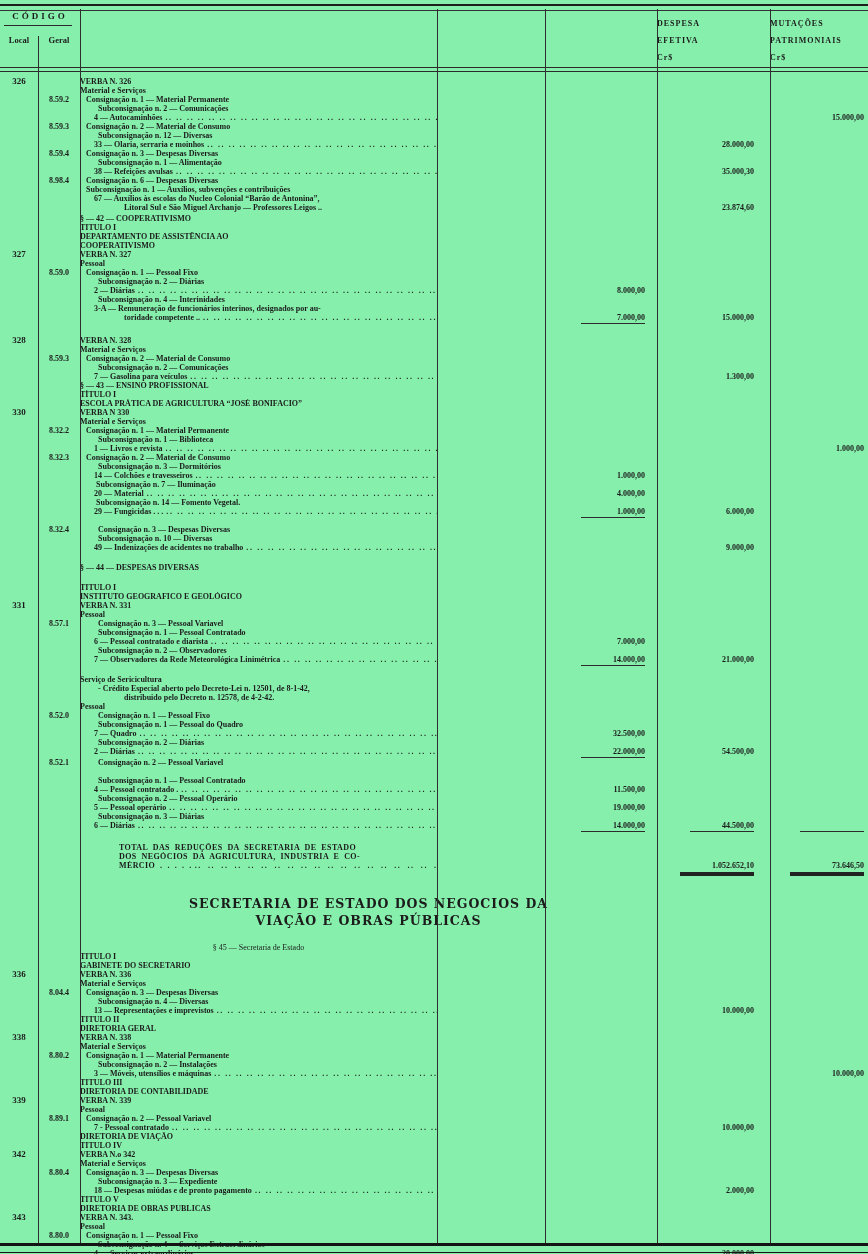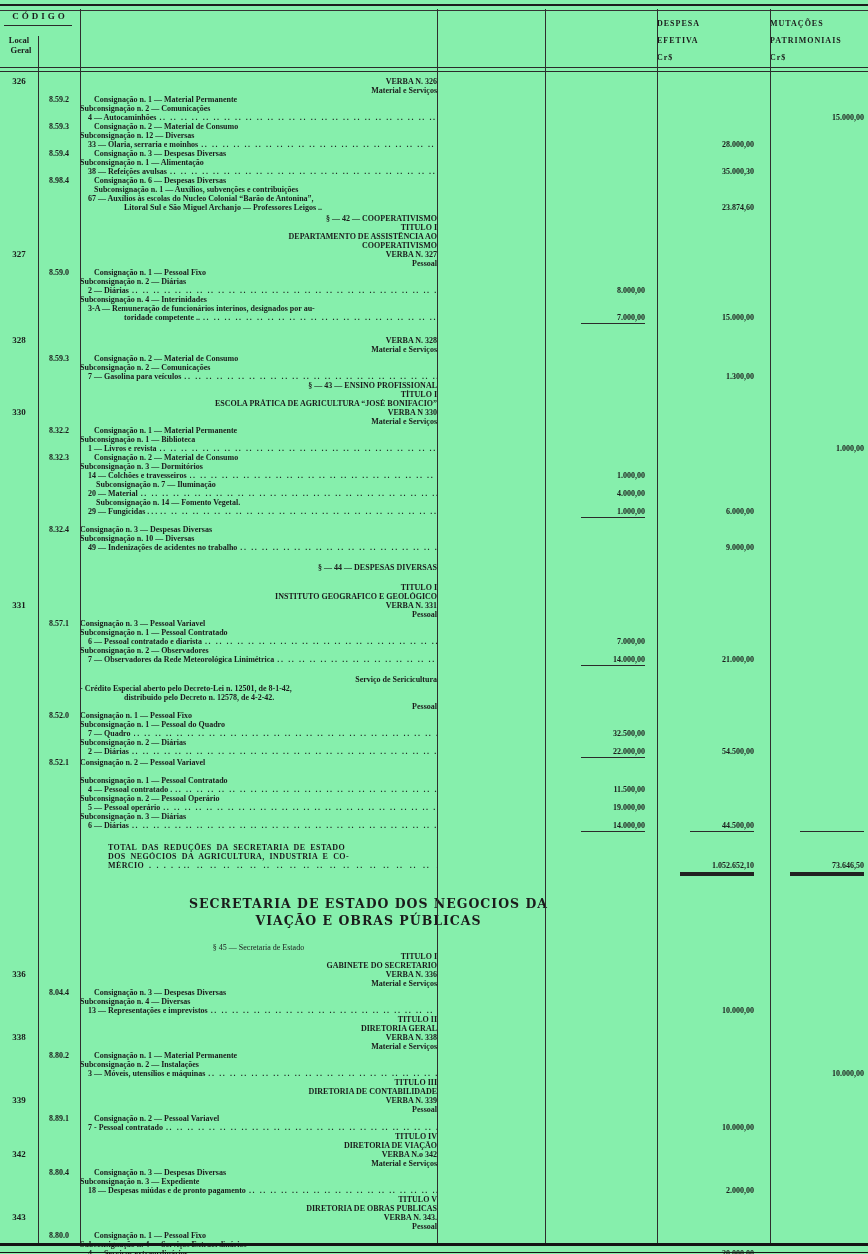--- a/index.html
+++ b/index.html
@@ -17,48 +17,48 @@
   .v38{left:38px;top:36px;}
   .v80{left:80px;}
   .v437{left:437px;}
   .v545{left:545px;}
   .v657{left:657px;}
   .v770{left:770px;}
   
   .hdr-codigo{position:absolute;left:0;top:11px;width:80px;text-align:center;font-weight:700;}
   .hdr-codigo-title{font-size:9px;letter-spacing:3px;}
   .hdr-codigo-rule{width:68px;margin:4px auto 0 4px;border-bottom:1.6px solid #2a2a2a;}
-  .hdr-codigo-cols{display:flex;margin-top:9px;font-size:8.5px;flex-direction:column;}
+  .hdr-codigo-cols{display:flex;margin-top:9px;font-size:8.5px;}
   .hdr-codigo-cols span:first-child{width:38px;}
   .hdr-codigo-cols span:last-child{width:42px;}
   .hdr-right{position:absolute;top:15px;text-align:left;font-size:8px;font-weight:700;letter-spacing:1px;line-height:17px;}
   .hdr-despesa{left:657px;width:113px;}
   .hdr-mutacoes{left:770px;width:98px;}
   
   #rows{position:absolute;left:0;top:77px;width:868px;}
   .row{display:flex;align-items:baseline;font-size:8px;line-height:9px;font-weight:700;}
   .row.r-big{line-height:17px;align-items:center;}
   .col{flex:none;box-sizing:border-box;}
   .local{width:38px;text-align:center;font-size:9px;}
   .geral{width:42px;text-align:center;}
   .desc{width:357px;display:flex;align-items:baseline;overflow:hidden;white-space:nowrap;}
   .c1{width:108px;}
   .c2{width:112px;text-align:right;padding-right:12px;}
   .de{width:113px;text-align:right;padding-right:16px;}
   .mu{width:98px;text-align:right;padding-right:4px;}
   .dots{flex:1 1 0;overflow:hidden;white-space:nowrap;letter-spacing:1.6px;margin-left:3px;font-weight:700;}
   
-  .s-vc,.s-bc{justify-content:flex-end;}
+  .s-vc,.s-bc{justify-content:flex-start;}
   .s-c{justify-content:center;font-weight:400;}
-  .s-en{padding-left:14px;}
-  .s-s1{}
+  .s-en{padding-left:6px;}
+  .s-s1{padding-left:18px;}
   .s-s2{padding-left:16px;}
-  .s-it{padding-left:8px;}
+  .s-it{padding-left:14px;}
   .s-w2{padding-left:44px;}
-  .s-tot{padding-left:28px;letter-spacing:.4px;word-spacing:2.5px;}
+  .s-tot{padding-left:39px;letter-spacing:.4px;word-spacing:2.5px;}
   .s-big{justify-content:center;font-family:"DejaVu Serif",serif;font-size:12.5px;letter-spacing:1px;font-weight:600;}
   
   .rule{display:inline-block;border-bottom:1.2px solid #2b2b2b;padding-bottom:1px;min-width:64px;}
   .dbl{display:inline-block;border-bottom:1.2px solid #222;box-shadow:0 3px 0 #222;padding-bottom:1.5px;min-width:74px;margin-bottom:4px;}
 </style>
 </head>
 <body>
 
 <div class="page">
   <div class="h-top"></div>
@@ -1221,32 +1221,32 @@
         </div>
         <div class="col c1"></div>
         <div class="col c2"></div>
         <div class="col de"><span>10.000,00</span></div>
         <div class="col mu"></div>
       </div>
       <div class="row">
         <div class="col local"></div>
         <div class="col geral"></div>
         <div class="col desc s-bc">
+          <span>DIRETORIA DE VIAÇÃO</span>
+        </div>
+        <div class="col c1"></div>
+        <div class="col c2"></div>
+        <div class="col de"></div>
+        <div class="col mu"></div>
+      </div>
+      <div class="row">
+        <div class="col local"></div>
+        <div class="col geral"></div>
+        <div class="col desc s-bc">
           <span>TITULO IV</span>
-        </div>
-        <div class="col c1"></div>
-        <div class="col c2"></div>
-        <div class="col de"></div>
-        <div class="col mu"></div>
-      </div>
-      <div class="row">
-        <div class="col local"></div>
-        <div class="col geral"></div>
-        <div class="col desc s-bc">
-          <span>DIRETORIA DE VIAÇÃO</span>
         </div>
         <div class="col c1"></div>
         <div class="col c2"></div>
         <div class="col de"></div>
         <div class="col mu"></div>
       </div>
       <div class="row">
         <div class="col local">342</div>
         <div class="col geral"></div>
         <div class="col desc s-vc">

